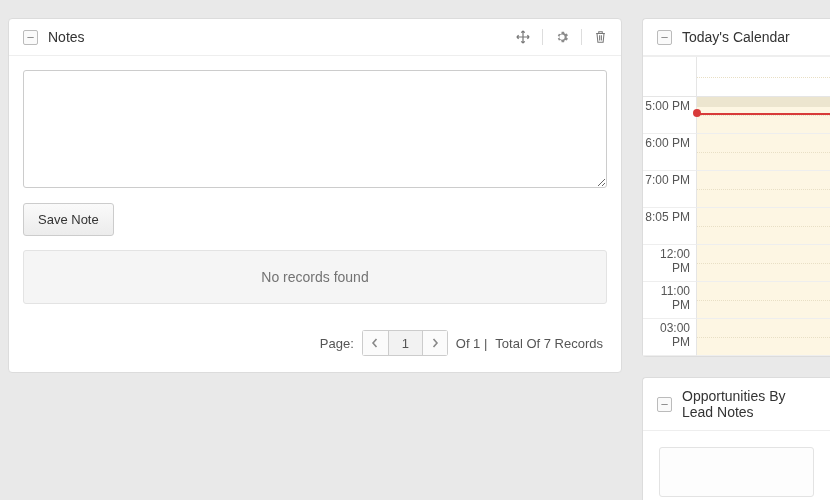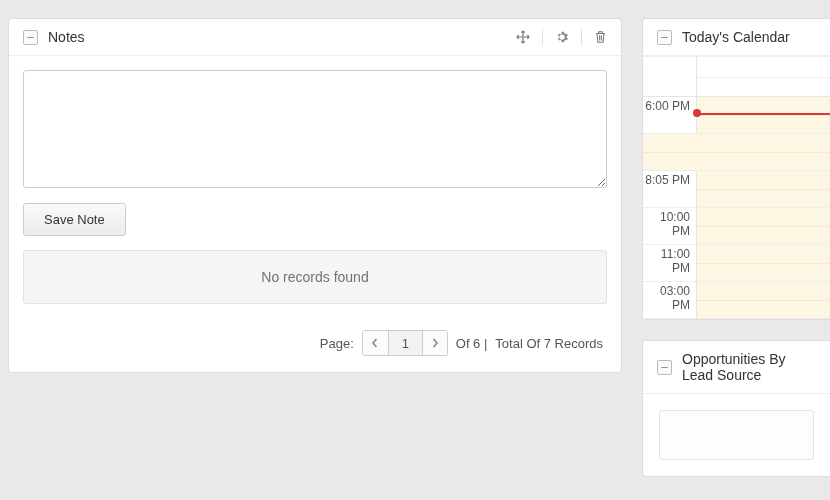--- a/index.html
+++ b/index.html
@@ -88,21 +88,21 @@
     border-radius: 3px;
     padding: 6px;
     font-family: inherit;
     font-size: 13px;
     resize: both;
   }
 
   .btn {
     display: inline-block;
     margin-top: 12px;
-    padding: 8px 20px;
+    padding: 8px 14px;
     border: 1px solid #ccc;
     border-radius: 3px;
     background: linear-gradient(#fafafa, #ececec);
     color: #333;
     font-size: 13px;
     cursor: pointer;
   }
 
   .no-records {
     margin-top: 14px;
@@ -271,73 +271,80 @@
                 <path d="M5.5 1L2 5l3.5 4"></path>
               </svg>
           </span>
           <input class="pager-input" value="1" style="">
           <span class="pager-btn">
             <svg width="8" height="10" viewBox="0 0 8 10" fill="none" stroke="currentColor" stroke-width="1.6">
                 <path d="M2.5 1L6 5l-3.5 4"></path>
               </svg>
           </span>
         </span>
-        <span>Of 6 |</span>
+        <span>Of 1 |</span>
         <span>Total Of 7 Records</span>
       </div>
     </div>
 
   </div>
 
   <div class="col-right">
 
     <div class="panel panel-right-cut">
       <div class="panel-header">
         <span class="collapse-box">−</span>
         <span class="panel-title">Today's Calendar</span>
       </div>
       <div class="cal-wrap">
         <div class="cal-header-row">
           <div class="cal-time-col"></div>
           <div class="cal-main-col" style="background:#fff"></div>
         </div>
         <div class="cal-body" id="cal-slots">
             <div class="cal-row">
+              <div class="cal-time-col">5:00 PM</div>
+              <div class="cal-main-col">
+                <div style="position: absolute; left: 0px; right: 0px; top: 0px; height: 10px; background: rgb(236, 229, 207);"></div>
+              </div>
+            </div>
+            <div class="cal-row">
               <div class="cal-time-col">6:00 PM</div>
               <div class="cal-main-col"></div>
             </div>
             <div class="cal-row">
+              <div class="cal-time-col">7:00 PM</div>
               <div class="cal-main-col"></div>
             </div>
             <div class="cal-row">
               <div class="cal-time-col">8:05 PM</div>
               <div class="cal-main-col"></div>
             </div>
             <div class="cal-row">
-              <div class="cal-time-col">10:00 PM</div>
+              <div class="cal-time-col">12:00 PM</div>
               <div class="cal-main-col"></div>
             </div>
             <div class="cal-row">
               <div class="cal-time-col">11:00 PM</div>
               <div class="cal-main-col"></div>
             </div>
             <div class="cal-row">
               <div class="cal-time-col">03:00 PM</div>
               <div class="cal-main-col"></div>
             </div>
             <div class="cal-now-line" style="top: 16px;"></div>
             <div class="cal-now-dot" style="top: 16px;"></div>
           </div>
       </div>
     </div>
 
     <div class="panel panel-right-cut">
       <div class="panel-header">
         <span class="collapse-box">−</span>
-        <span class="panel-title">Opportunities By Lead Source</span>
+        <span class="panel-title">Opportunities By Lead Notes</span>
       </div>
       <div class="opps-body">
         <div class="opps-empty"></div>
       </div>
     </div>
 
   </div>
 </div>
 
 </body></html>

